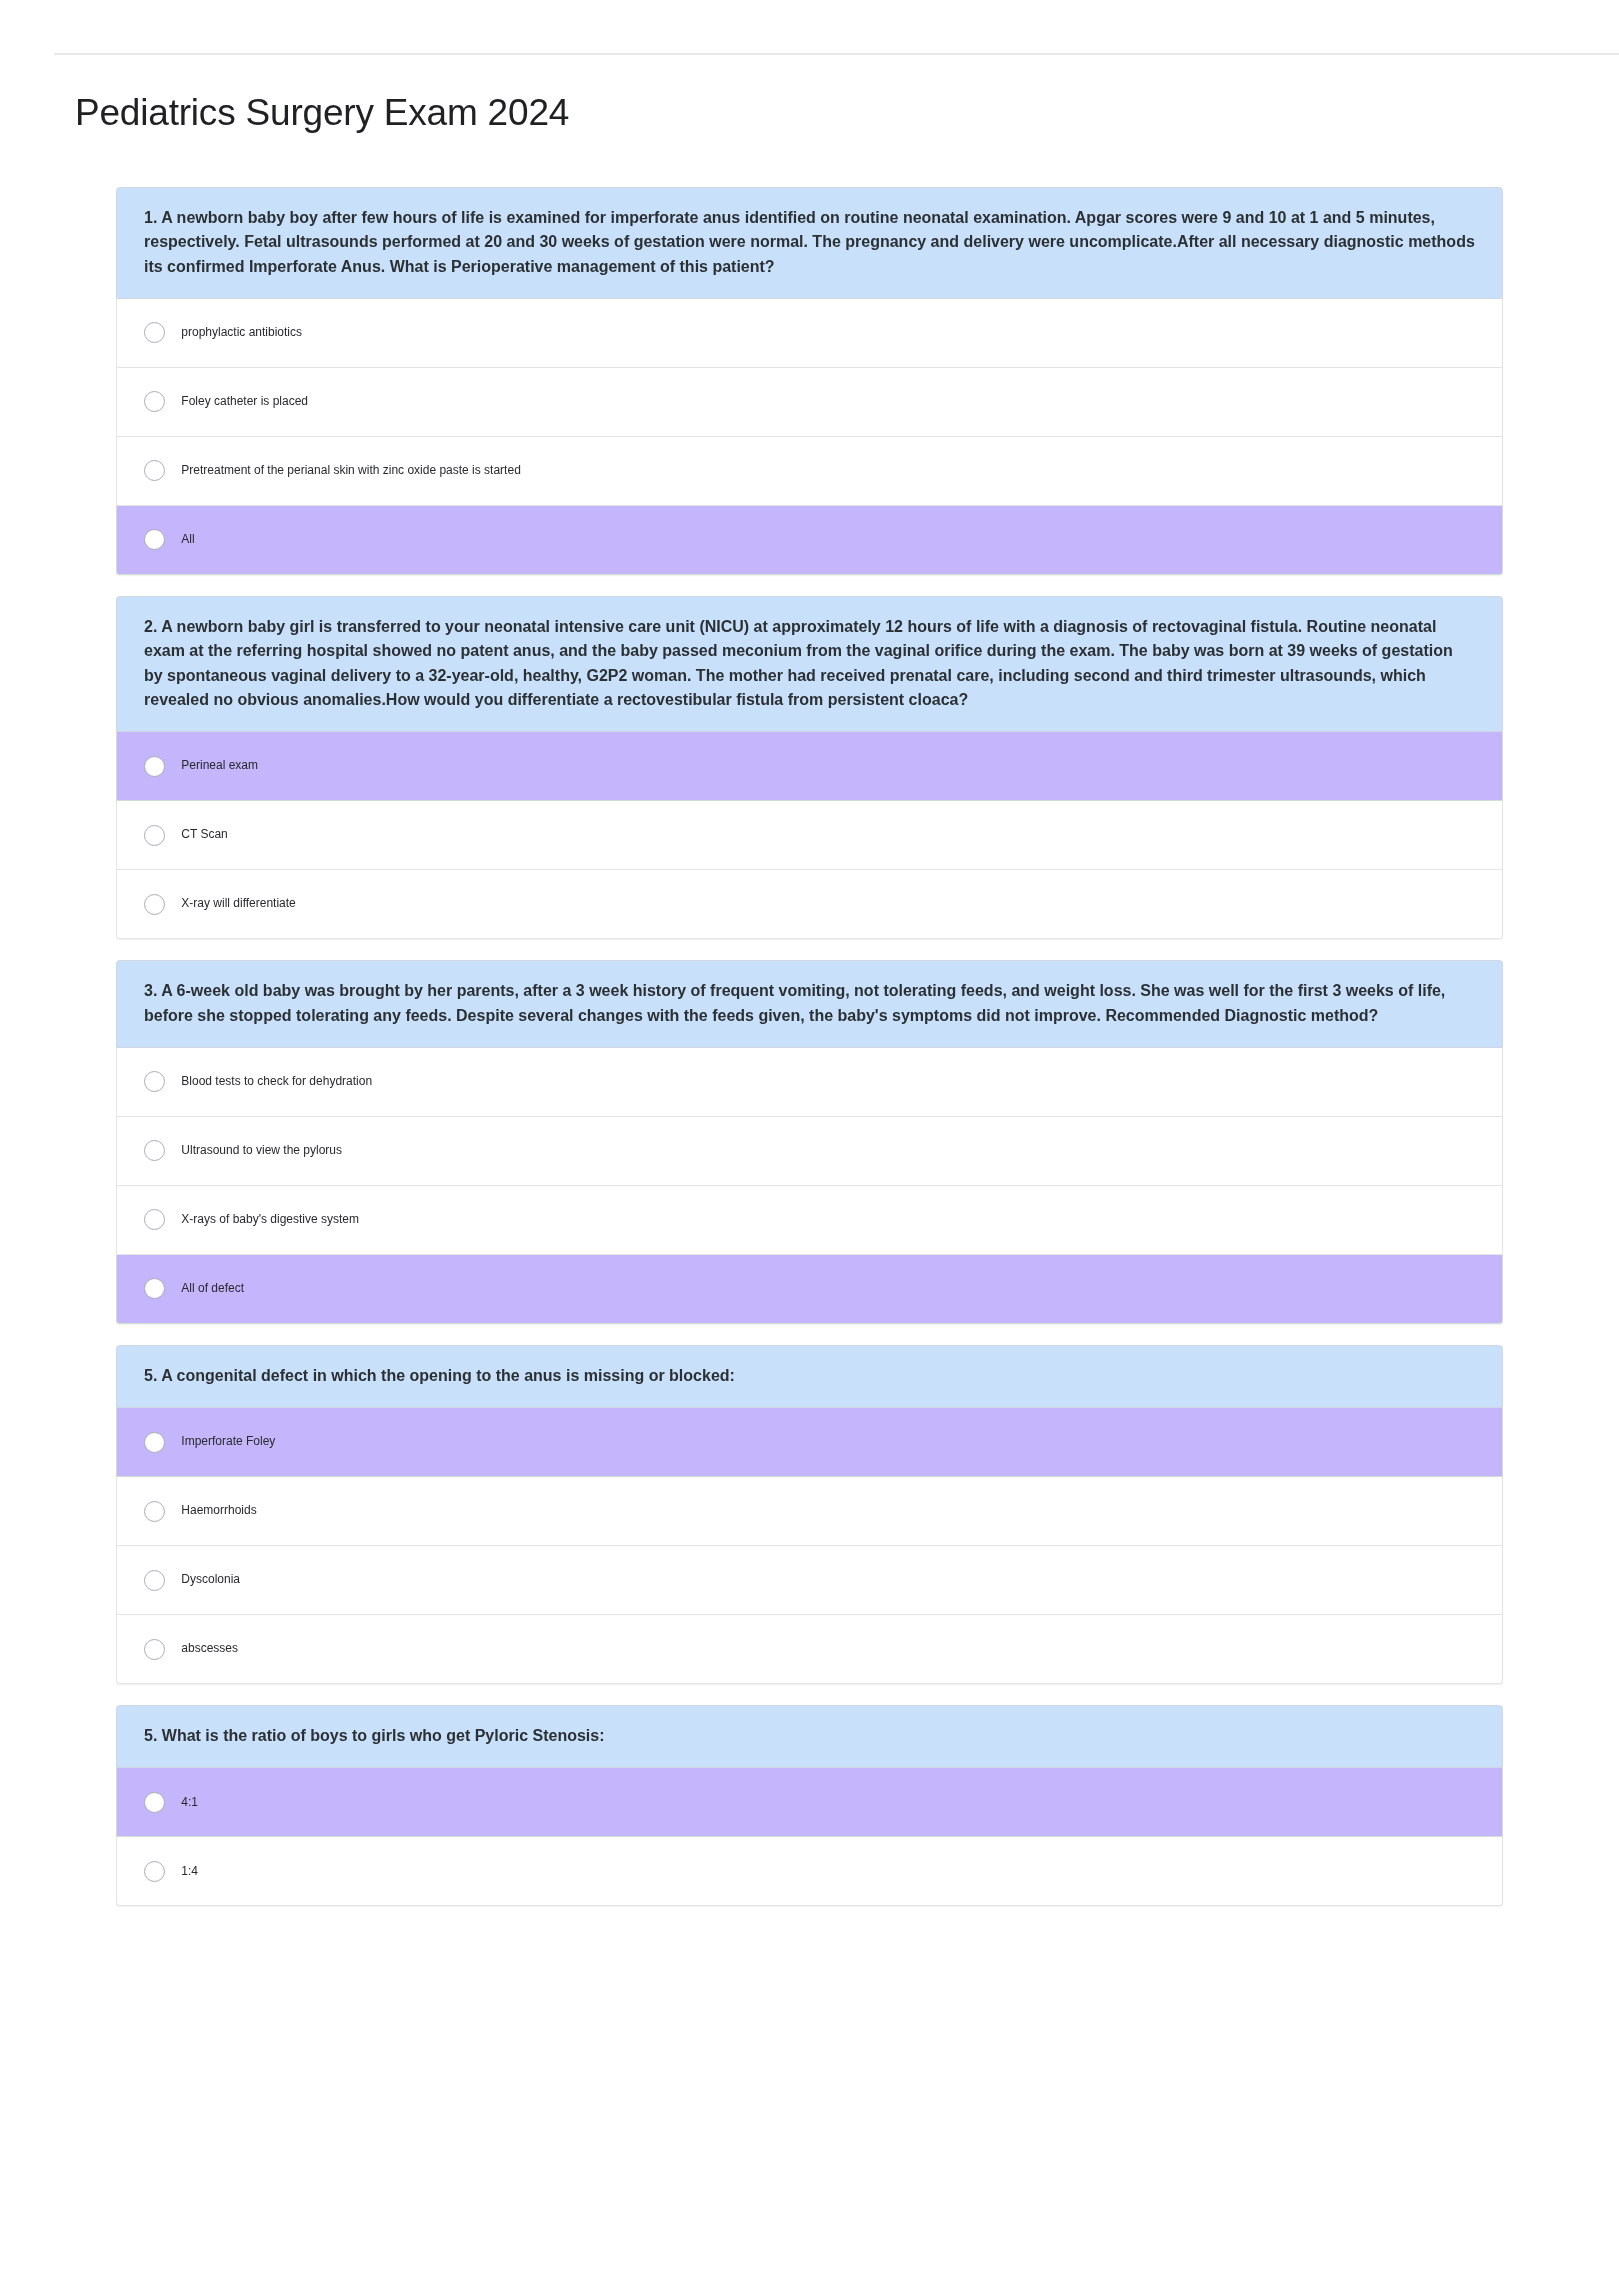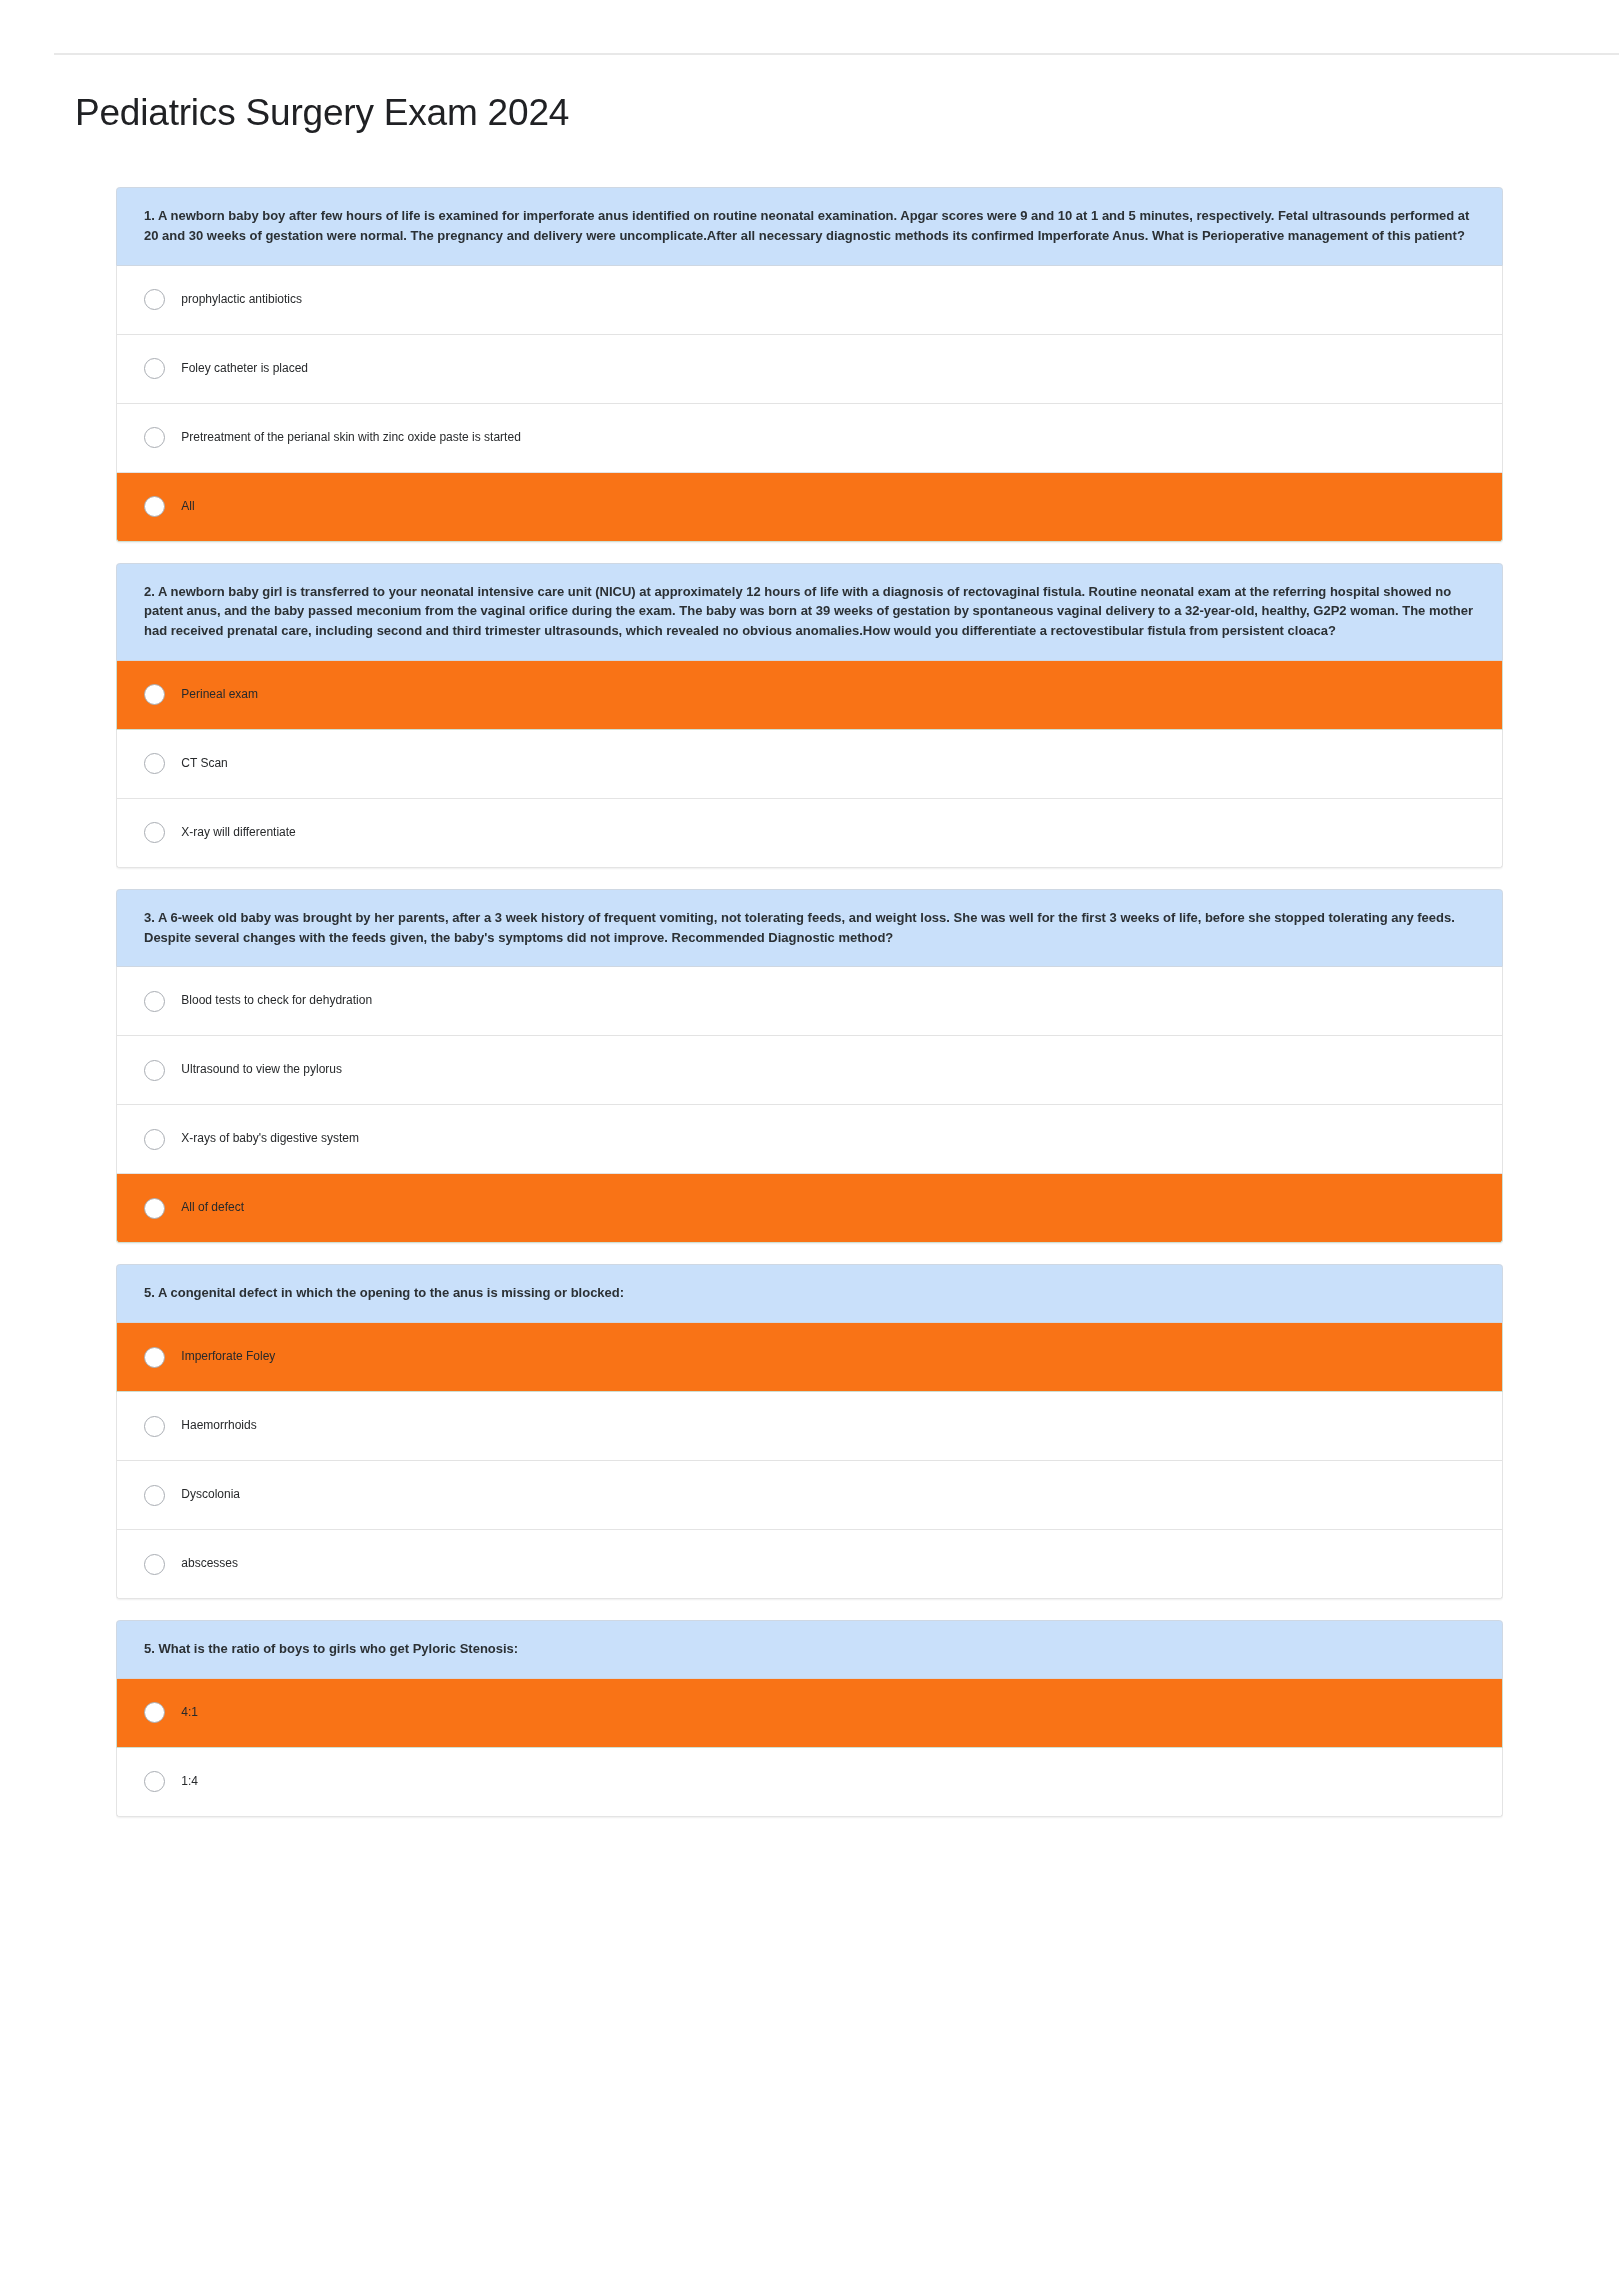--- a/index.html
+++ b/index.html
@@ -45,40 +45,40 @@
     width: 100%;
     margin-bottom: 21px;
     border-radius: 3.8px;
     overflow: visible;
   }
   .qhead {
     background: #c9e0fa;
     border: 1px solid #cfd8e3;
     border-radius: 3.8px 3.8px 0 0;
     padding: 18px 27px 19px 27px;
-    font-size: 13px;
+    font-size: 16px;
     font-weight: 700;
     line-height: 1.52;
     color: #2b3034;
     box-shadow: 0 1px 1.9px rgba(0,0,0,0.08);
   }
   .opt {
     display: flex;
     align-items: center;
     background: #ffffff;
     border: 1px solid #e4e4e4;
     border-top: none;
     padding: 0 27px;
     height: 69px;
     font-size: 12px;
     color: #27292b;
     box-shadow: 0 1px 1.9px rgba(0,0,0,0.07);
   }
   .opt.correct {
-    background: #f97316;
+    background: #c4b5fd;
     border-color: #cfe0d1;
     text-align: center;
   }
   .opt:last-child {
     border-radius: 0 0 3.8px 3.8px;
   }
   .radio {
     flex: 0 0 auto;
     width: 21px;
     height: 21px;

